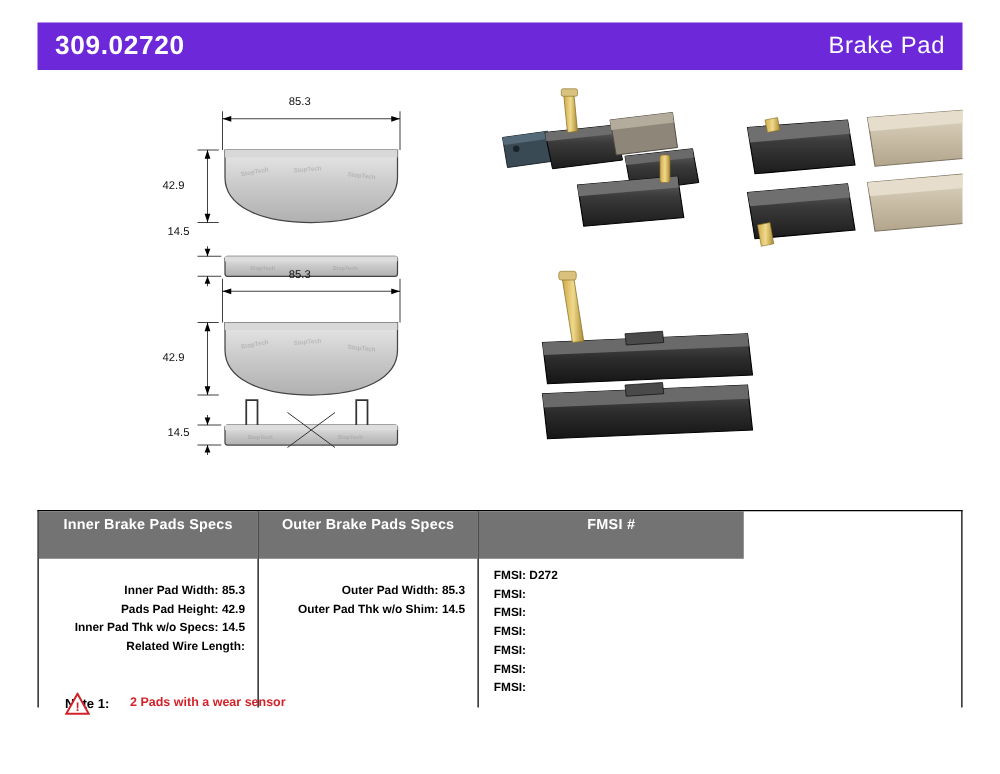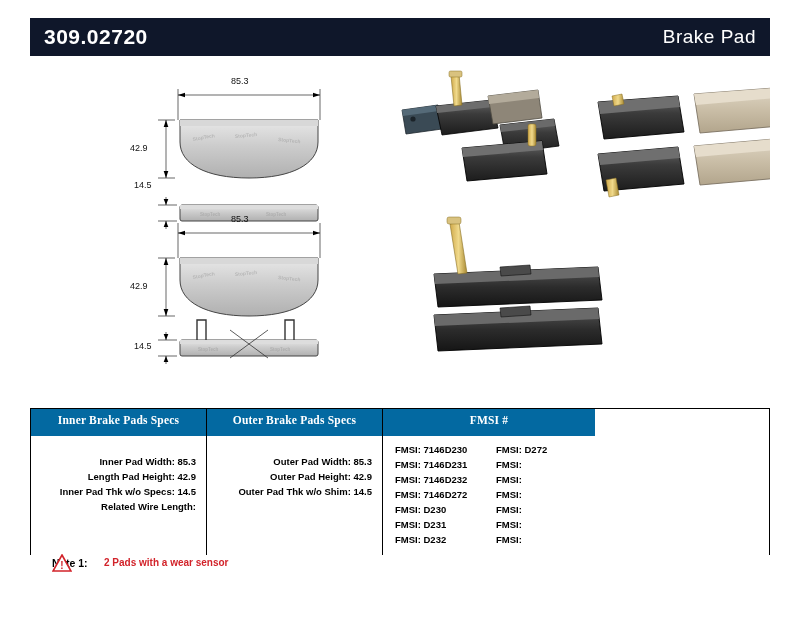--- a/index.html
+++ b/index.html
@@ -14,21 +14,21 @@
     width: 800px; height: 619px;
     background: #ffffff;
     overflow: hidden;
   }
 
   
   .header {
     position: absolute;
     left: 30px; top: 18px;
     width: 740px; height: 38px;
-    background: #0f172a;
+    background: #6d28d9;
     display: flex;
     align-items: center;
     justify-content: space-between;
     padding: 0 14px;
   }
   .header-part {
     color: #ffffff;
     font-size: 21px;
     font-weight: bold;
     letter-spacing: 0.5px;
@@ -64,28 +64,27 @@
     border-bottom: none;
   }
   .tcol { border-right: 1px solid #000; }
   .tcol:last-child { border-right: none; }
   .tcol-inner { width: 176px; }
   .tcol-outer { width: 176px; }
   .tcol-fmsi { width: 212px; }
   .tcol-related { width: 174px; }
 
   .thead {
-    background: #0369a1;
+    background: #737373;
     color: #fff;
     font-size: 11.5px;
     font-weight: bold;
     text-align: center;
-    padding: 5px 2px 10px;
+    padding: 5px 2px 21px;
     letter-spacing: 0.2px;
-    font-family: Liberation Serif, serif;
   }
   .tbody {
     padding: 18px 8px 8px;
     min-height: 118px;
   }
   .spec-row {
     font-size: 9.5px;
     font-weight: bold;
     color: #000;
     text-align: right;
@@ -327,65 +326,52 @@
   <div class="tables">
 
     <div class="tcol tcol-inner">
       <div class="thead">Inner Brake Pads Specs</div>
       <div class="tbody">
         <div class="spec-row">
           <span>Inner Pad Width:</span>
           <span class="val">85.3</span>
         </div>
         <div class="spec-row">
-          <span>Length Pad Height:</span>
+          <span>Pads Pad Height:</span>
           <span class="val">42.9</span>
         </div>
         <div class="spec-row">
           <span>Inner Pad Thk w/o Specs:</span>
           <span class="val">14.5</span>
         </div>
         <div class="spec-row">
           <span>Related Wire Length:</span>
           <span class="val"></span>
         </div>
       </div>
     </div>
 
     <div class="tcol tcol-outer">
       <div class="thead">Outer Brake Pads Specs</div>
       <div class="tbody">
         <div class="spec-row">
           <span>Outer Pad Width:</span>
           <span class="val">85.3</span>
-        </div>
-        <div class="spec-row">
-          <span>Outer Pad Height:</span>
-          <span class="val">42.9</span>
         </div>
         <div class="spec-row">
           <span>Outer Pad Thk w/o Shim:</span>
           <span class="val">14.5</span>
         </div>
       </div>
     </div>
 
     <div class="tcol tcol-fmsi">
       <div class="thead">FMSI #</div>
       <div class="tbody" style="padding:6px 4px 8px;">
         <div class="fmsi-grid">
-          <div class="fmsi-col">
-            <div class="fmsi-row">FMSI:  7146D230</div>
-            <div class="fmsi-row">FMSI:  7146D231</div>
-            <div class="fmsi-row">FMSI:  7146D232</div>
-            <div class="fmsi-row">FMSI:  7146D272</div>
-            <div class="fmsi-row">FMSI:  D230</div>
-            <div class="fmsi-row">FMSI:  D231</div>
-            <div class="fmsi-row">FMSI:  D232</div>
-          </div>
           <div class="fmsi-col">
             <div class="fmsi-row">FMSI:  D272</div>
             <div class="fmsi-row">FMSI:</div>
             <div class="fmsi-row">FMSI:</div>
             <div class="fmsi-row">FMSI:</div>
             <div class="fmsi-row">FMSI:</div>
             <div class="fmsi-row">FMSI:</div>
             <div class="fmsi-row">FMSI:</div>
           </div>
         </div>

